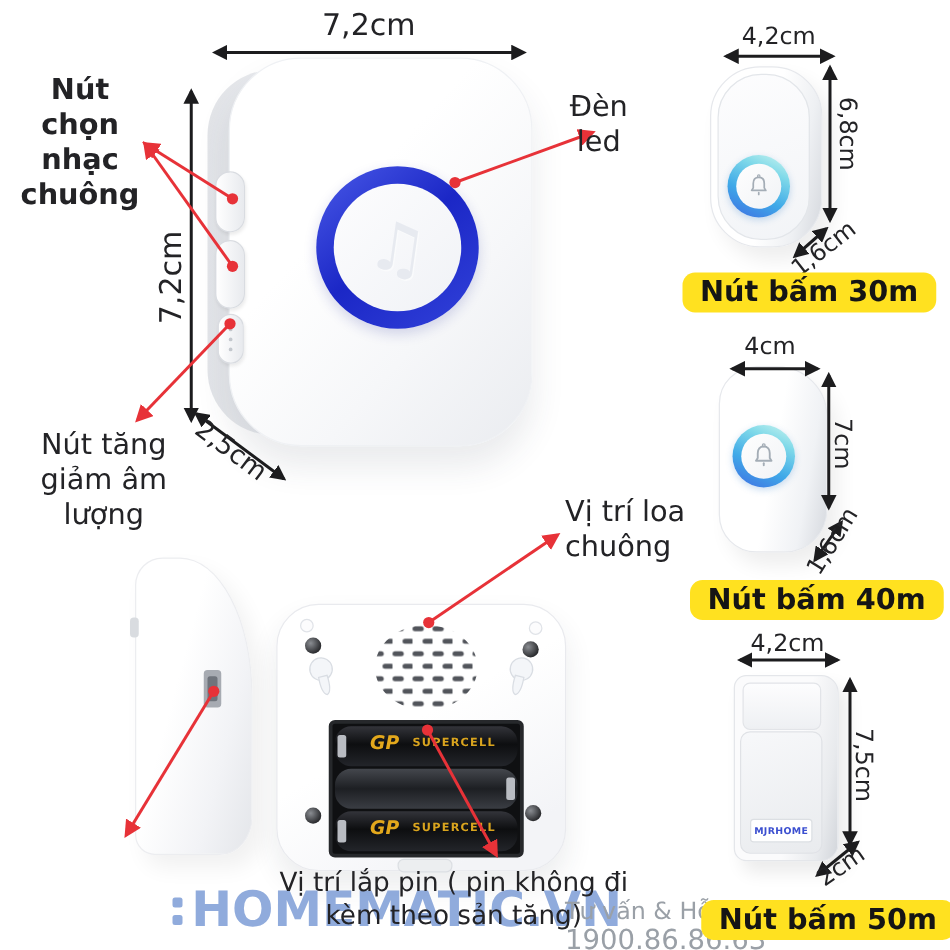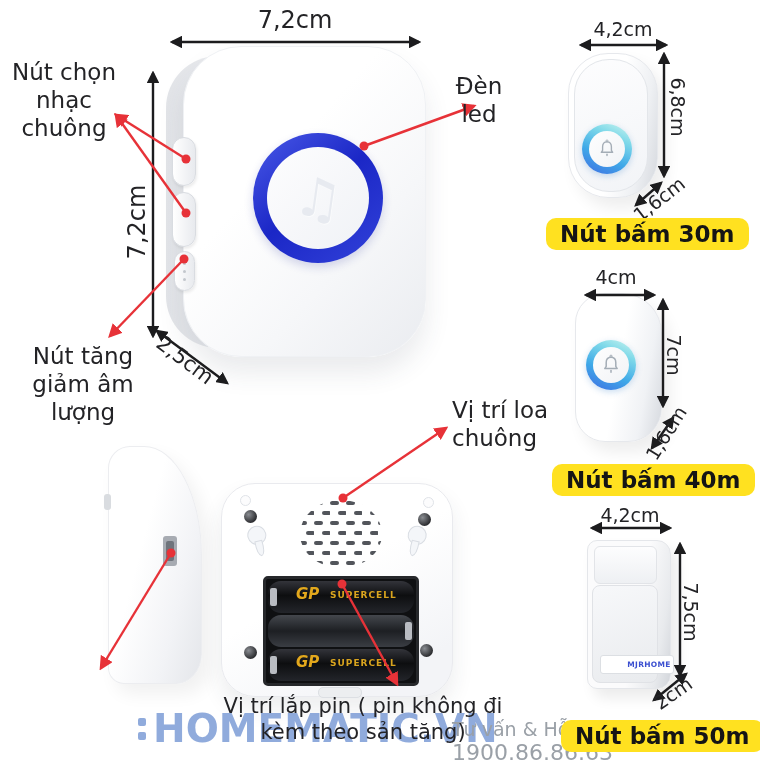--- a/index.html
+++ b/index.html
@@ -64,21 +64,21 @@
   .r50{position:absolute;left:587px;top:540px;width:82px;height:147px;z-index:2;
        border-radius:10px 14px 14px 10px;
        background:linear-gradient(100deg,#fbfbfc 58%,#e8eaed 84%,#d5d8dd 98%);
        border:1px solid #e4e6ea;box-shadow:7px 9px 14px rgba(0,0,0,.08);}
   .r50-flap{position:absolute;left:6px;top:5px;width:61px;height:36px;border-radius:6px;
             background:linear-gradient(180deg,#fdfdfe,#eef0f3);border:1px solid #e2e4e8;}
   .r50-plate{position:absolute;left:4px;top:44px;width:64px;height:96px;border-radius:8px;
              background:linear-gradient(160deg,#f7f8fa,#e9ebee);border:1px solid #e0e2e6;}
   .r50-brand{position:absolute;left:12px;top:114px;width:48px;height:17px;border-radius:3px;background:#ffffff;
              border:1px solid #dcdfe3;font-size:7.5px;font-weight:700;color:#3b4fd0;
-             display:flex;align-items:center;justify-content:center;letter-spacing:.3px;padding-left:24px;}
+             display:flex;align-items:center;justify-content:center;letter-spacing:.3px;}
 
   
   .sideview{position:absolute;left:108px;top:446px;width:92px;height:236px;z-index:1;
             border-radius:22px 58px 26px 16px / 22px 110px 30px 16px;
             background:linear-gradient(105deg,#ffffff 38%,#f2f3f6 72%,#e4e6ea 100%);
             border:1px solid #ecedf0;box-shadow:8px 10px 18px rgba(0,0,0,.06);}
   .side-nub{position:absolute;left:104px;top:494px;width:7px;height:16px;border-radius:3px;background:#d9dce0;z-index:2;}
   .port{position:absolute;left:163px;top:536px;width:14px;height:30px;border-radius:3px;background:#a7abb2;z-index:2;}
   .port i{position:absolute;left:3px;top:5px;width:8px;height:20px;background:#6f747c;border-radius:2px;}
 
@@ -257,21 +257,21 @@
         <circle cx="343" cy="498" r="4.5"></circle>
         <circle cx="342" cy="584" r="4.5"></circle>
       <circle cx="171" cy="553" r="4.5"></circle>
     </g>
   </svg>
 
   <div class="dim" style="left:245px;top:6px;width:100px;font-size:24px;">7,2cm</div>
   <div class="dim" style="left:96px;top:208px;width:82px;font-size:24px;transform:rotate(-90deg);">7,2cm</div>
   <div class="dim" style="left:144px;top:348px;width:82px;transform:rotate(37deg);">2,5cm</div>
 
-  <div class="callout" style="left:8px;top:58px;width:112px;">Nút chọn nhạc chuông</div>
+  <div class="callout" style="left:8px;top:58px;width:112px;font-weight:bold;">Nút chọn nhạc chuông</div>
   <div class="callout" style="left:6px;top:342px;width:112px;margin-left:21px;">Nút tăng giảm âm lượng</div>
   <div class="callout" style="left:436px;top:72px;width:86px;">Đèn led</div>
   <div class="callout" style="left:452px;top:396px;width:100px;text-align:left;">Vị trí loa chuông</div>
   <div class="callout" style="left:198px;top:694px;width:330px;font-size:21px;">Vị trí lắp pin ( pin không đi kèm theo sản tăng)</div>
 
   <div class="dim small" style="left:578px;top:18px;width:90px;">4,2cm</div>
   <div class="dim small" style="left:638px;top:96px;width:80px;transform:rotate(90deg);">6,8cm</div>
   <div class="dim small" style="left:619px;top:188px;width:80px;transform:rotate(-38deg);">1,6cm</div>
   <div class="tag" style="left:546px;top:218px;">Nút bấm 30m</div>
 

